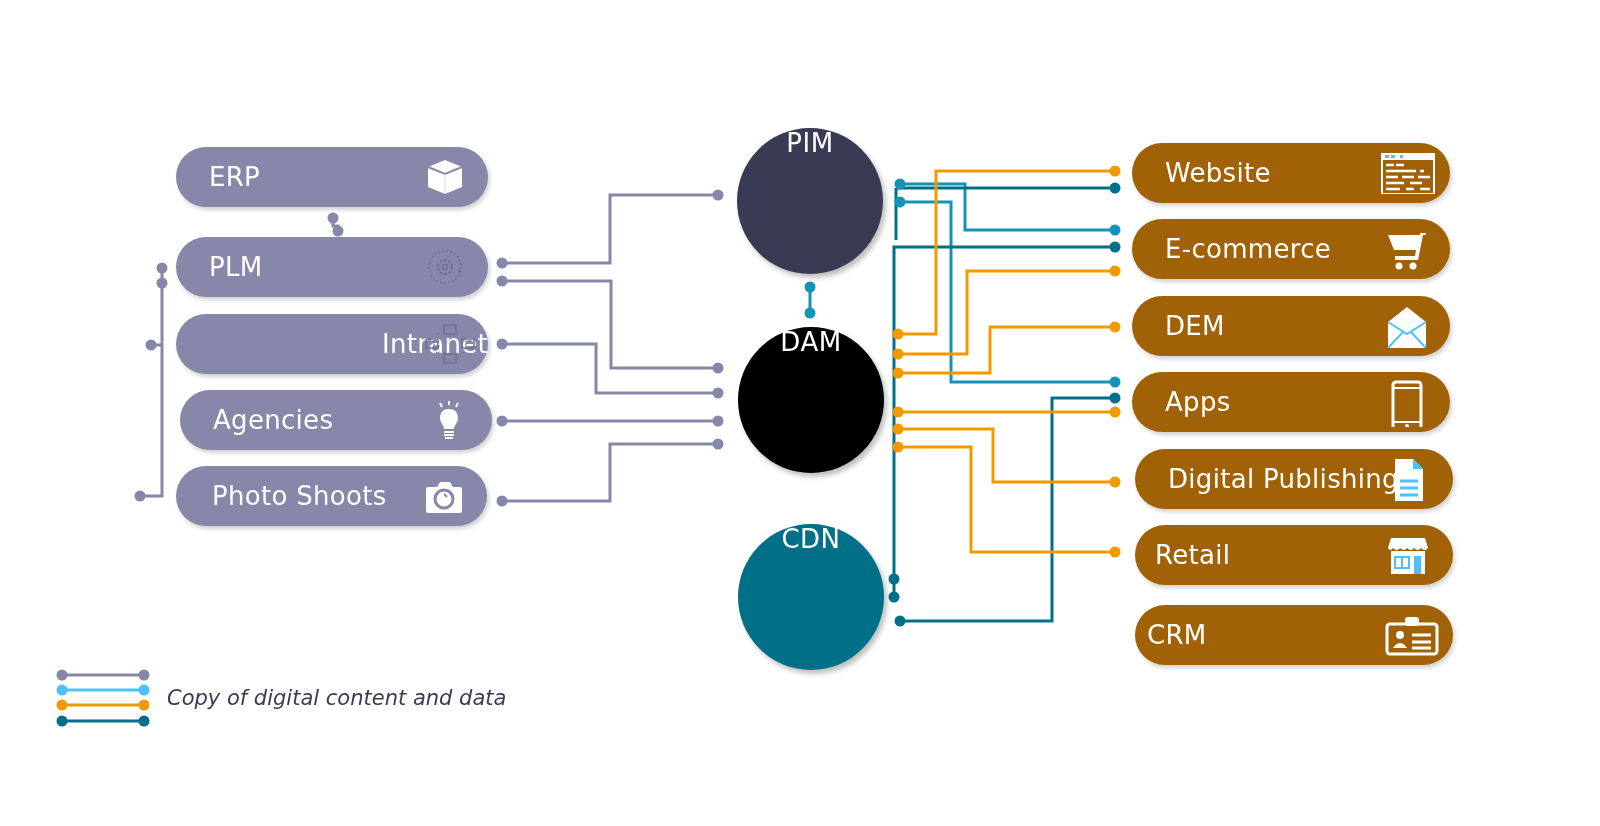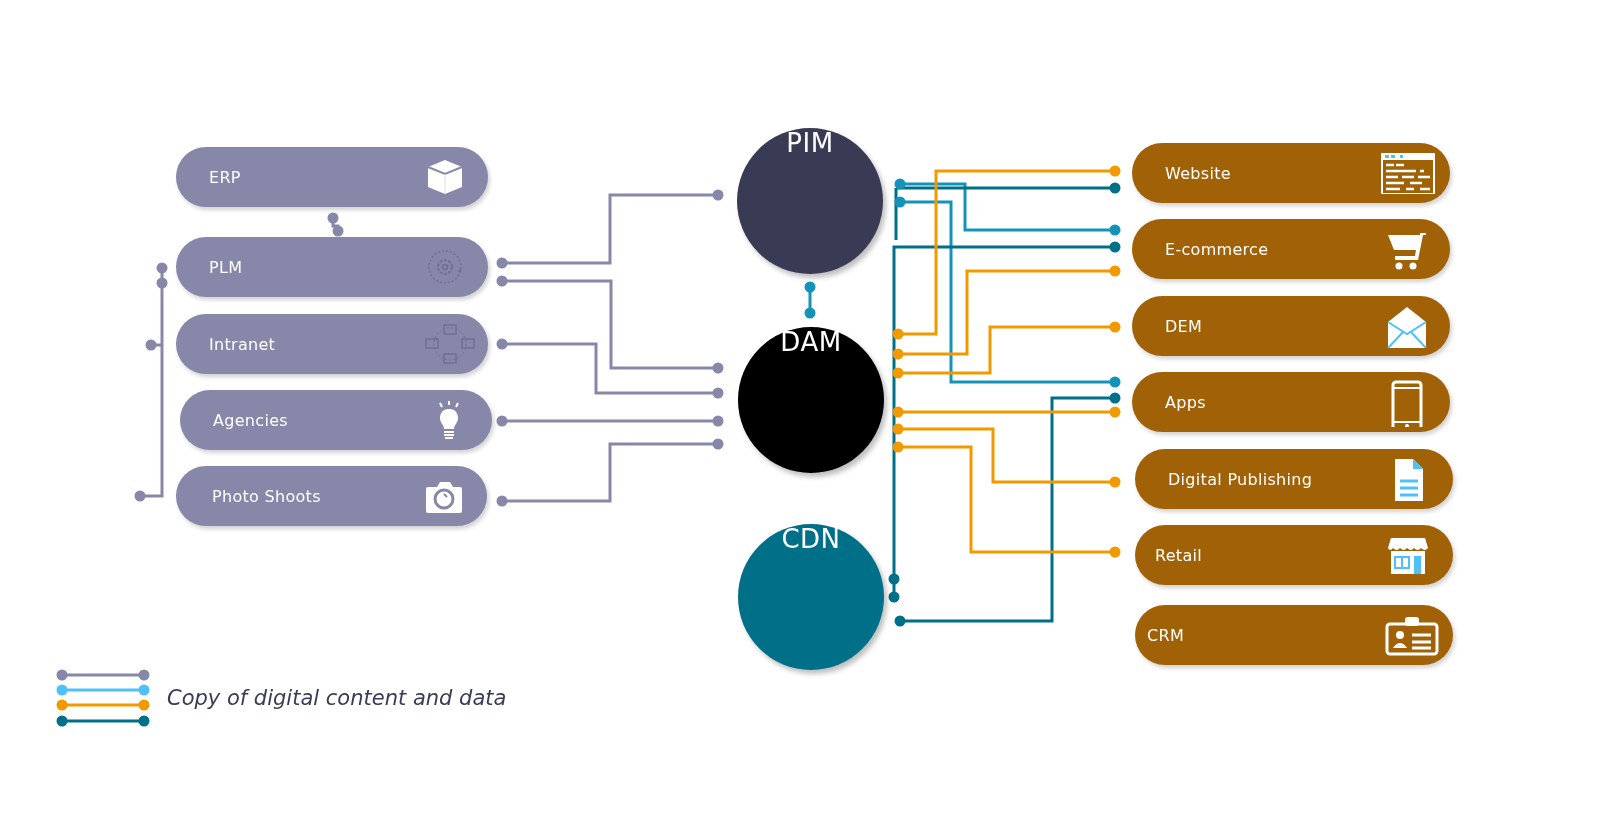--- a/index.html
+++ b/index.html
@@ -1,20 +1,20 @@
 <!DOCTYPE html>
 <html><head>
 <meta charset="utf-8">
 <style>
   html, body { margin: 0; padding: 0; background: #ffffff; }
   body { width: 1600px; height: 826px; position: relative; overflow: hidden;
          font-family: "DejaVu Sans", sans-serif; }
   #wires { position: absolute; left: 0; top: 0; width: 1600px; height: 826px; }
   .pill { position: absolute; height: 60px; border-radius: 30px; box-sizing: border-box;
-          display: flex; align-items: center; color: #ffffff; font-size: 16px;
+          display: flex; align-items: center; color: #ffffff; font-size: 26px;
           box-shadow: 2px 3px 4px rgba(0,0,0,0.18); }
   .pill .label { padding-left: 33px; letter-spacing: 0.3px; white-space: nowrap; }
   .pill .icon { position: absolute; right: 22px; top: 9px; width: 42px; height: 42px; }
   .src { background: #8787a9; width: 312px; }
   .dst { background: #a16207; width: 318px; }
   .node { position: absolute; width: 146px; height: 146px; border-radius: 50%;
           display: flex; align-items: flex-start; justify-content: center; color: #ffffff;
           font-size: 26px; letter-spacing: 0.5px;
           box-shadow: 3px 4px 5px rgba(0,0,0,0.25); }
   .legend-text { position: absolute; left: 167px; top: 686px; font-size: 21px; color: #3a3c55; font-style: italic; }
@@ -140,21 +140,21 @@
 </div>
 <div class="pill src" style="left:176px; top:237px;">
   <span class="label">PLM</span>
   <svg class="icon" viewBox="0 0 42 42">
     <circle cx="21" cy="21" r="16" fill="none" stroke="#70708f" stroke-width="1.5" stroke-dasharray="2 2"></circle>
     <circle cx="21" cy="21" r="7" fill="none" stroke="#70708f" stroke-width="2" stroke-dasharray="3 1.5"></circle>
     <circle cx="21" cy="21" r="2.5" fill="none" stroke="#70708f" stroke-width="1.5"></circle>
     <path d="M36 22 L38 26 L34 26 Z" fill="#70708f"></path>
   </svg>
 </div>
-<div class="pill src" style="left:176px; top:314px;">
+<div class="pill src" style="left:176px; top:314px;justify-content:flex-end;">
   <span class="label">Intranet</span>
   <svg class="icon" viewBox="0 0 60 42" style="width:60px; right:8px;">
     <circle cx="30" cy="21" r="16" fill="none" stroke="#70708f" stroke-width="1" stroke-dasharray="2 2"></circle>
     <rect x="24" y="2" width="12" height="9" fill="none" stroke="#70708f" stroke-width="1.5"></rect>
     <rect x="6" y="16" width="12" height="9" fill="none" stroke="#70708f" stroke-width="1.5"></rect>
     <rect x="42" y="16" width="12" height="9" fill="none" stroke="#70708f" stroke-width="1.5"></rect>
     <rect x="24" y="31" width="12" height="9" fill="none" stroke="#70708f" stroke-width="1.5"></rect>
   </svg>
 </div>
 <div class="pill src" style="left:180px; top:390px;">

